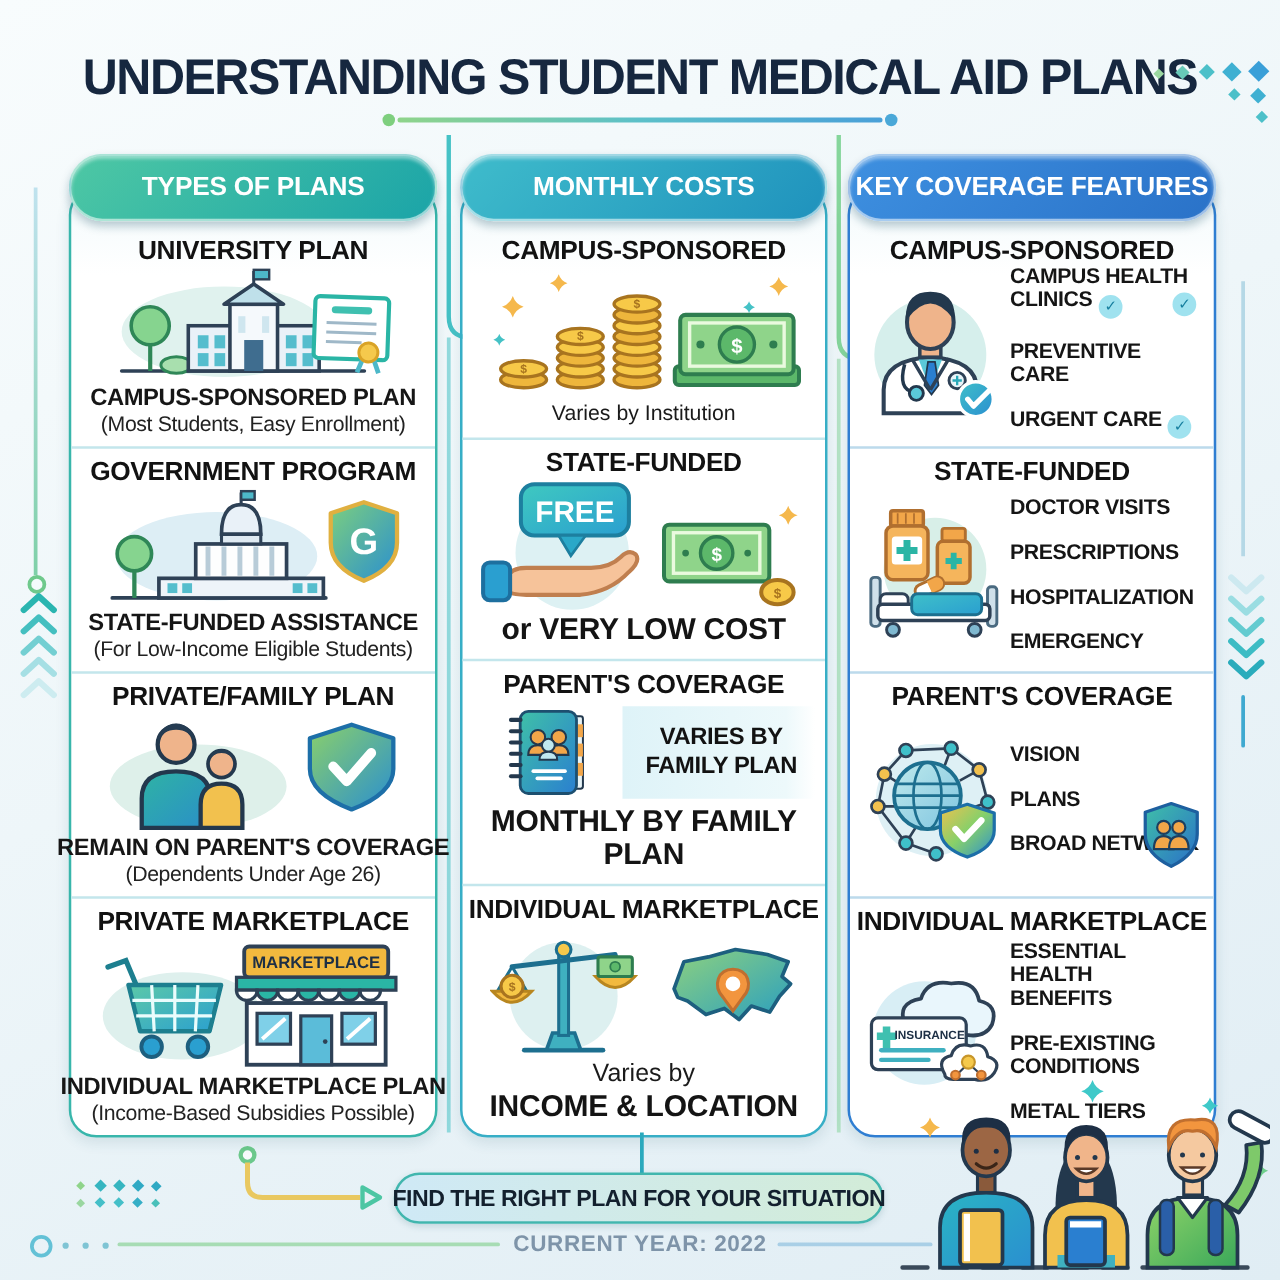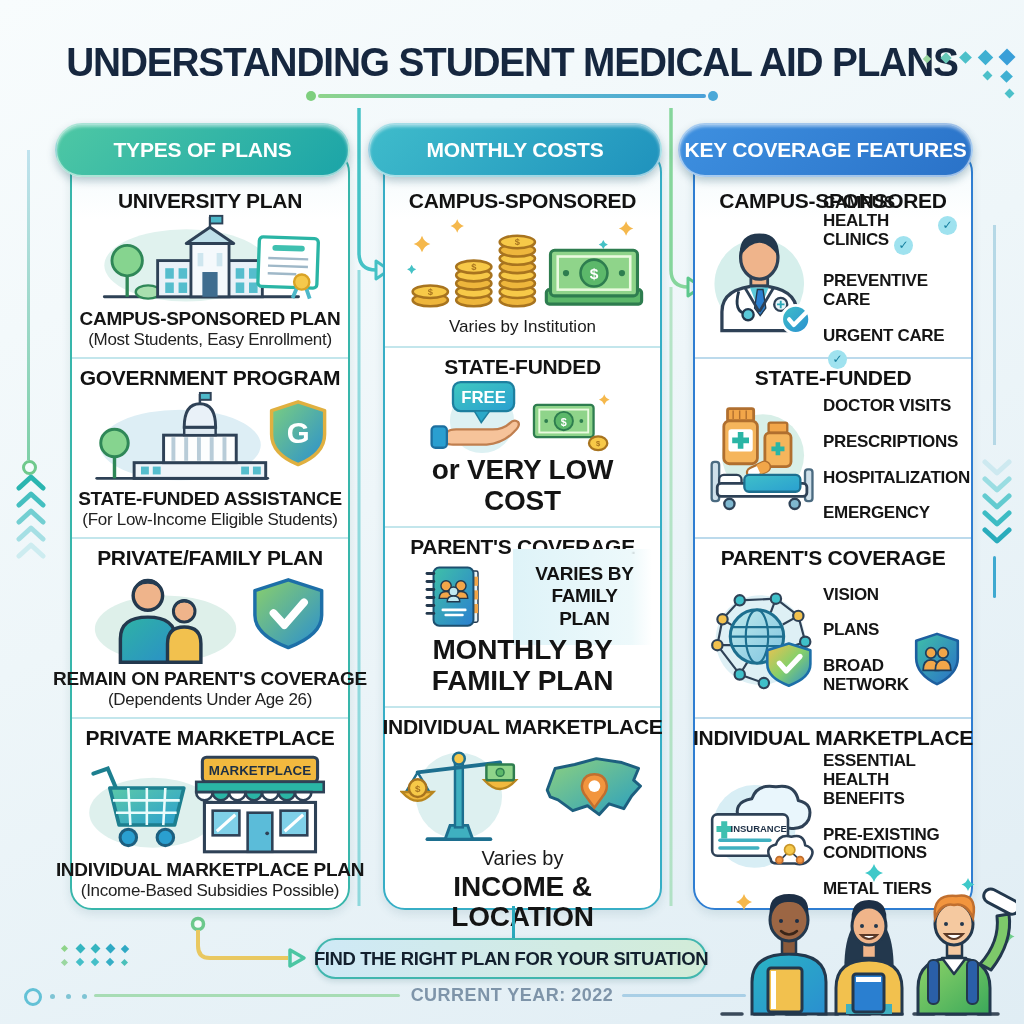--- a/index.html
+++ b/index.html
@@ -32,38 +32,37 @@
     white-space:nowrap;
   }
   .c1 .pill{background:linear-gradient(135deg,#4ec8a4,#1ba4a8);}
   .c2 .pill{background:linear-gradient(135deg,#3fbccb,#1f92bd);}
   .c3 .pill{background:linear-gradient(135deg,#3e90e0,#2a72c8);}
   .card{
     position:relative;z-index:1;margin-top:-27px;height:760px;box-sizing:border-box;
     background:linear-gradient(180deg,#f2fafc 0%,#ffffff 9%,#ffffff 100%);
     border-radius:22px;padding:30px 0 0 0;display:flex;flex-direction:column;
     box-shadow:0 4px 10px rgba(30,90,110,.12);
-    margin-left:15px;
   }
   .c1 .card{border:2.5px solid #38b6ab;}
   .c2 .card{border:2.5px solid #37aec6;}
   .c3 .card{border:2.5px solid #2f7ed2;}
 
   .sec{height:175px;box-sizing:border-box;padding:5px 8px 7px;display:flex;flex-direction:column;align-items:center;}
   .sec.s2,.sec.s3{height:180px;}
   .sec.s4{flex:1;height:auto;}
   .c1 .sec + .sec,.c2 .sec + .sec{border-top:2px solid #c3e6ec;}
   .c3 .sec + .sec{border-top:2px solid #bcdaec;}
   .sec-heading{margin:2px 0 0;font-size:21px;font-weight:700;color:#121212;letter-spacing:-0.3px;text-align:center;white-space:nowrap;}
   .icon-wrap{flex:1;min-height:0;display:flex;align-items:center;justify-content:center;width:100%;}
   .icon-wrap svg{height:100%;max-height:108px;}
   .cap-bold{margin:0;font-size:19px;font-weight:700;color:#161616;letter-spacing:-0.3px;text-align:center;line-height:1.12;white-space:nowrap;}
   .cap-light{margin:1px 0 0;font-size:17px;font-weight:400;color:#222;letter-spacing:-0.3px;text-align:center;line-height:1.15;white-space:nowrap;}
   .cap-plain{margin:0 0 2px;font-size:17px;font-weight:400;color:#1a1a1a;text-align:center;}
-  .cap-caps{margin:0 0 2px;font-size:28px;font-weight:700;color:#141414;letter-spacing:-0.2px;text-align:center;line-height:1.1;}
+  .cap-caps{margin:0 0 2px;font-size:24px;font-weight:700;color:#141414;letter-spacing:-0.2px;text-align:center;line-height:1.1;}
 
   .c3row{flex:1;min-height:0;display:flex;width:100%;align-items:center;gap:4px;padding:2px 0 2px 4px;box-sizing:border-box;}
   .c3row .icon-box{width:112px;flex:0 0 112px;display:flex;align-items:center;justify-content:center;height:100%;}
   .c3row .icon-box svg{height:100%;max-height:118px;}
   .feat-list{flex:1;display:flex;flex-direction:column;gap:17px;position:relative;padding-right:4px;}
   .feat{font-size:17px;font-weight:700;color:#151515;line-height:1.1;letter-spacing:-0.3px;position:relative;}
   .check{display:inline-flex;width:19px;height:19px;border-radius:50%;background:#9fe2ef;color:#157e9e;
     align-items:center;justify-content:center;font-size:12px;font-weight:700;vertical-align:-4px;margin-left:5px;}
   .check.abs-r{position:absolute;right:2px;margin-left:0;}
   .mini-shield{position:absolute;right:0;top:44px;}

